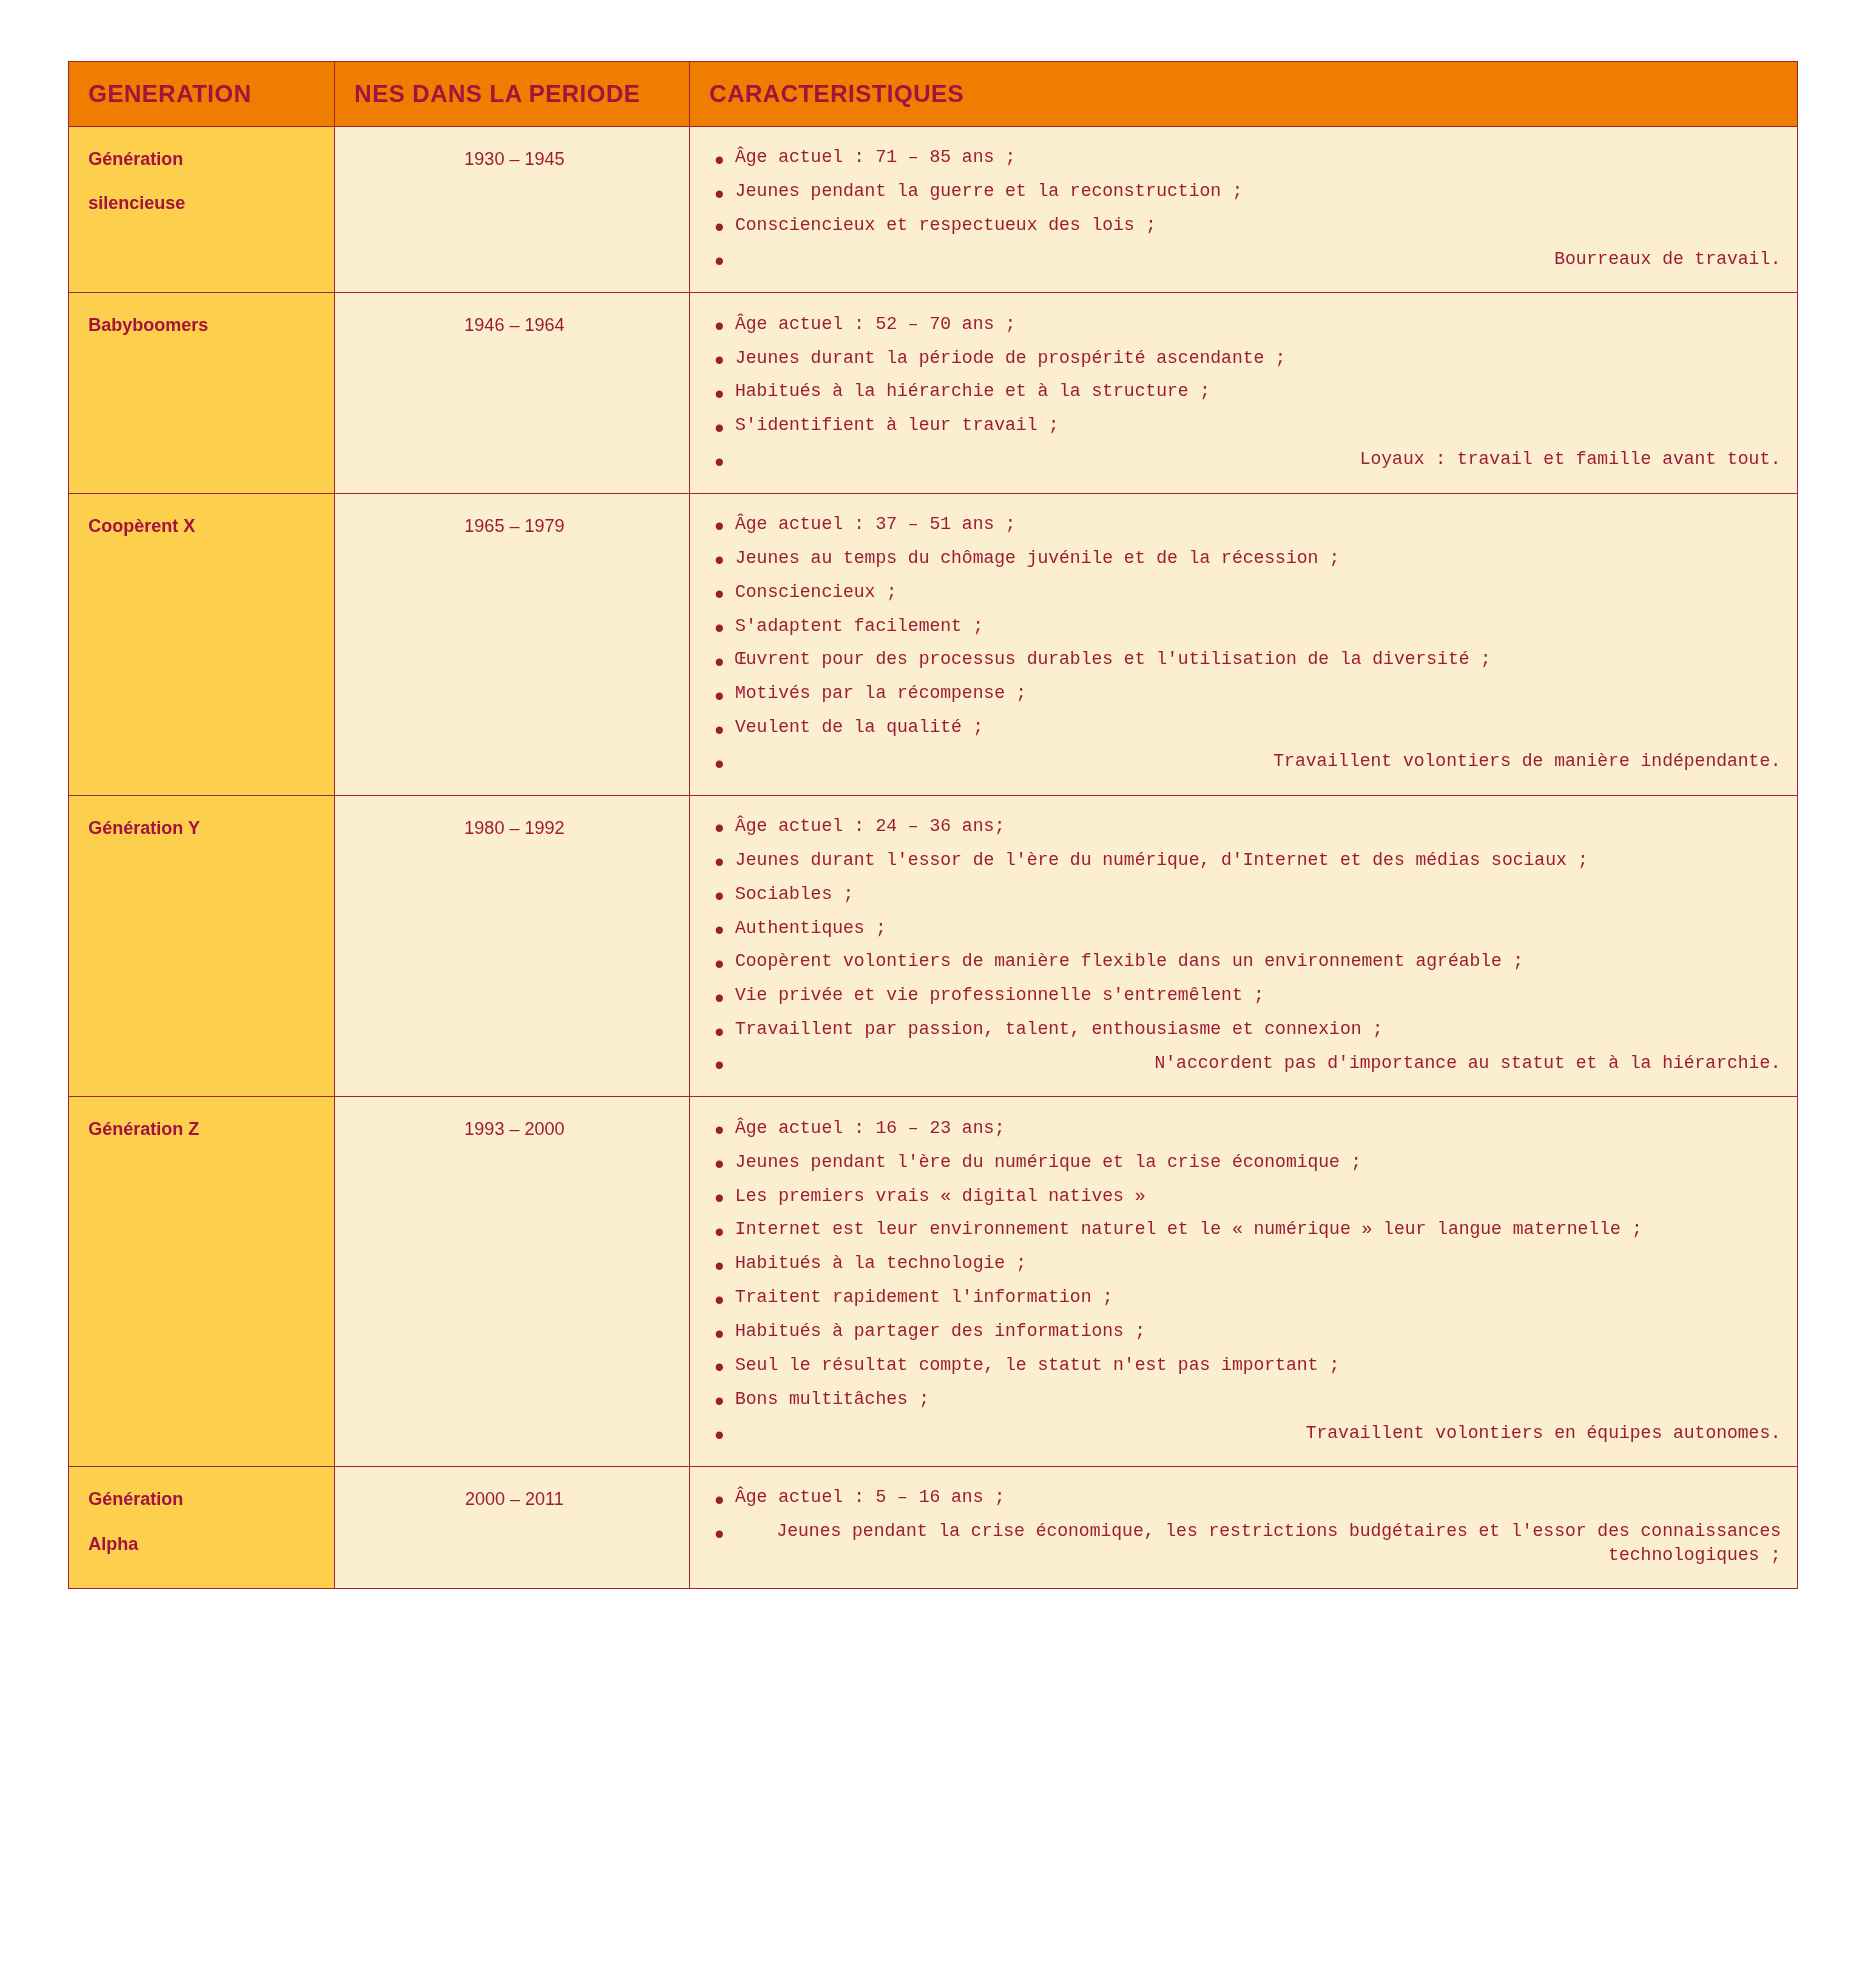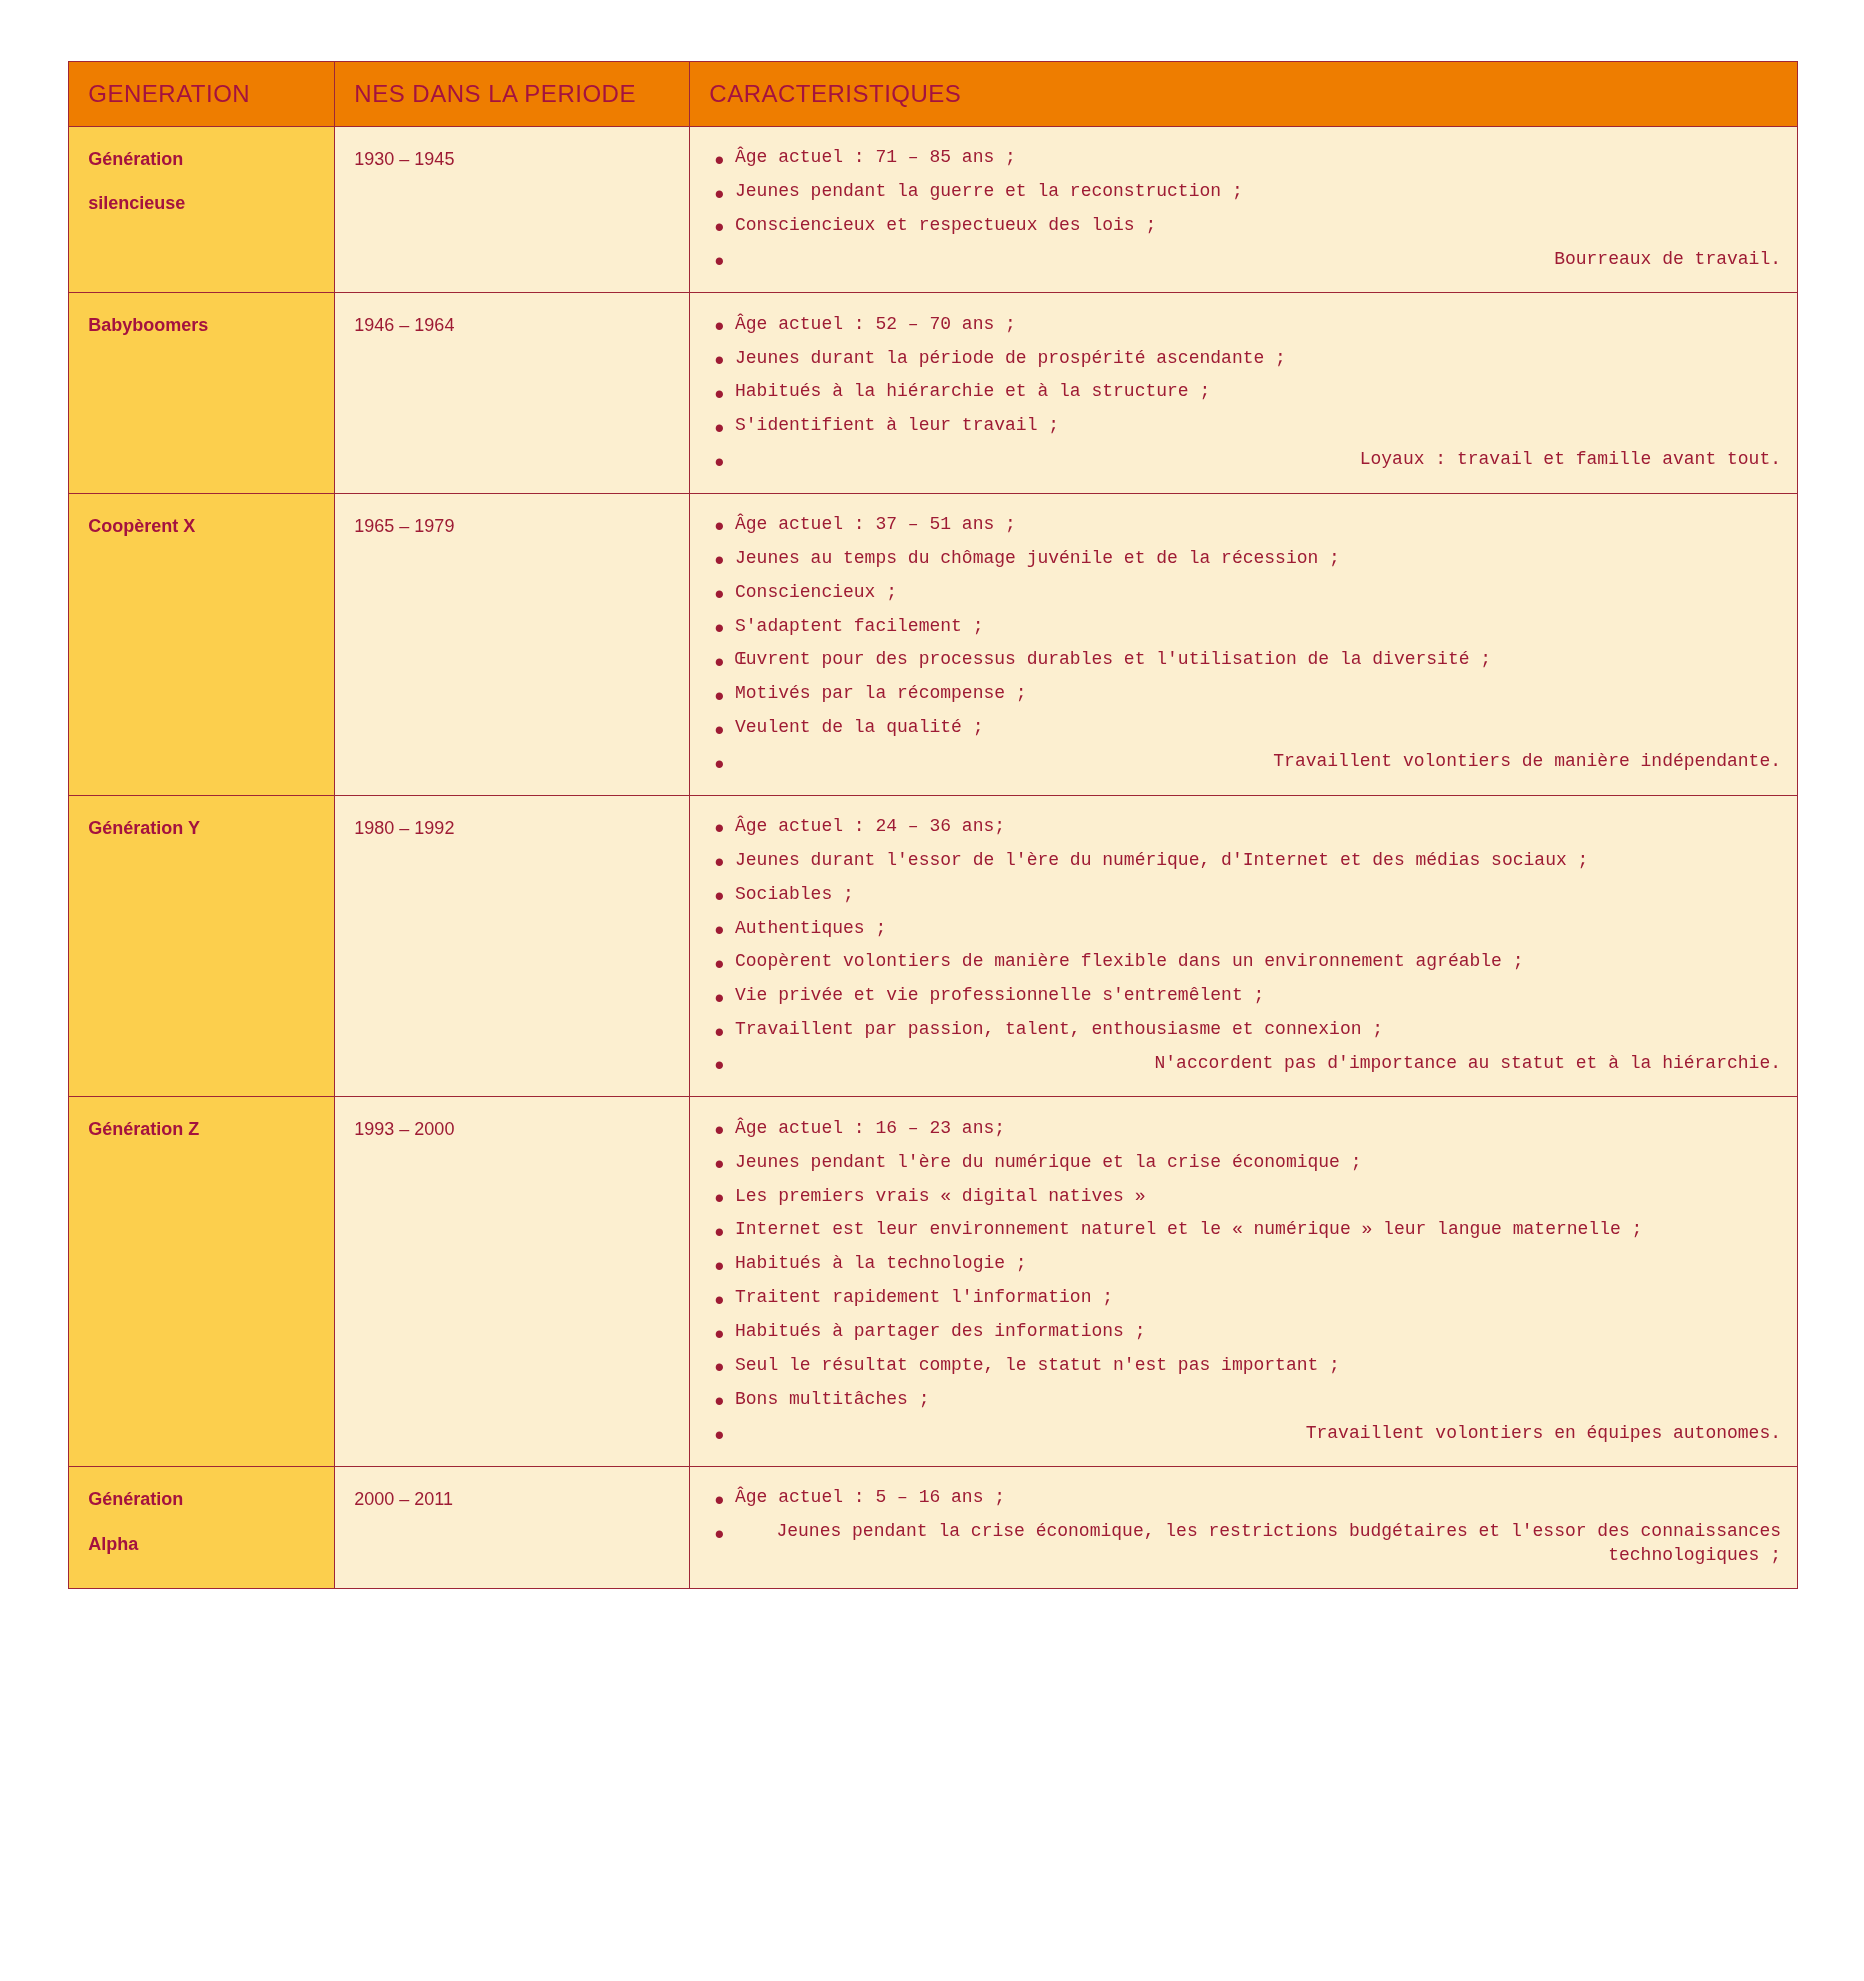--- a/index.html
+++ b/index.html
@@ -38,21 +38,21 @@
     border: 1.6px solid #9e2637;
   }
 
   table.gen-table col.c-gen   { width: 266px; }
   table.gen-table col.c-per   { width: 355px; }
   table.gen-table col.c-car   { width: 1108px; }
 
   thead th {
     background: #EE7D00;
     color: #A4123F;
-    font-weight: normal;
+    font-weight: bold;
     font-size: 24px;
     letter-spacing: 0.5px;
     text-align: left;
     padding: 18px 0 18px 19.3px;
     border: 1.6px solid #9e2637;
     vertical-align: middle;
     white-space: nowrap;
   }
 
   tbody td {
@@ -70,20 +70,21 @@
     font-weight: bold;
     padding: 21px 14.5px 24px 19.3px;
   }
   td.cell-gen .gline { display: block; }
   td.cell-gen .gline + .gline { margin-top: 21px; }
 
   td.cell-period {
     background: #FCEFD0;
     padding: 21px 14.5px 24px 19.3px;
     font-weight: normal;
+    text-align: center;
   }
 
   td.cell-chars {
     background: #FCEFD0;
     padding: 19.3px 16px 21px 18px;
   }
 
   ul.bullets {
     list-style: none;
     margin: 0;

